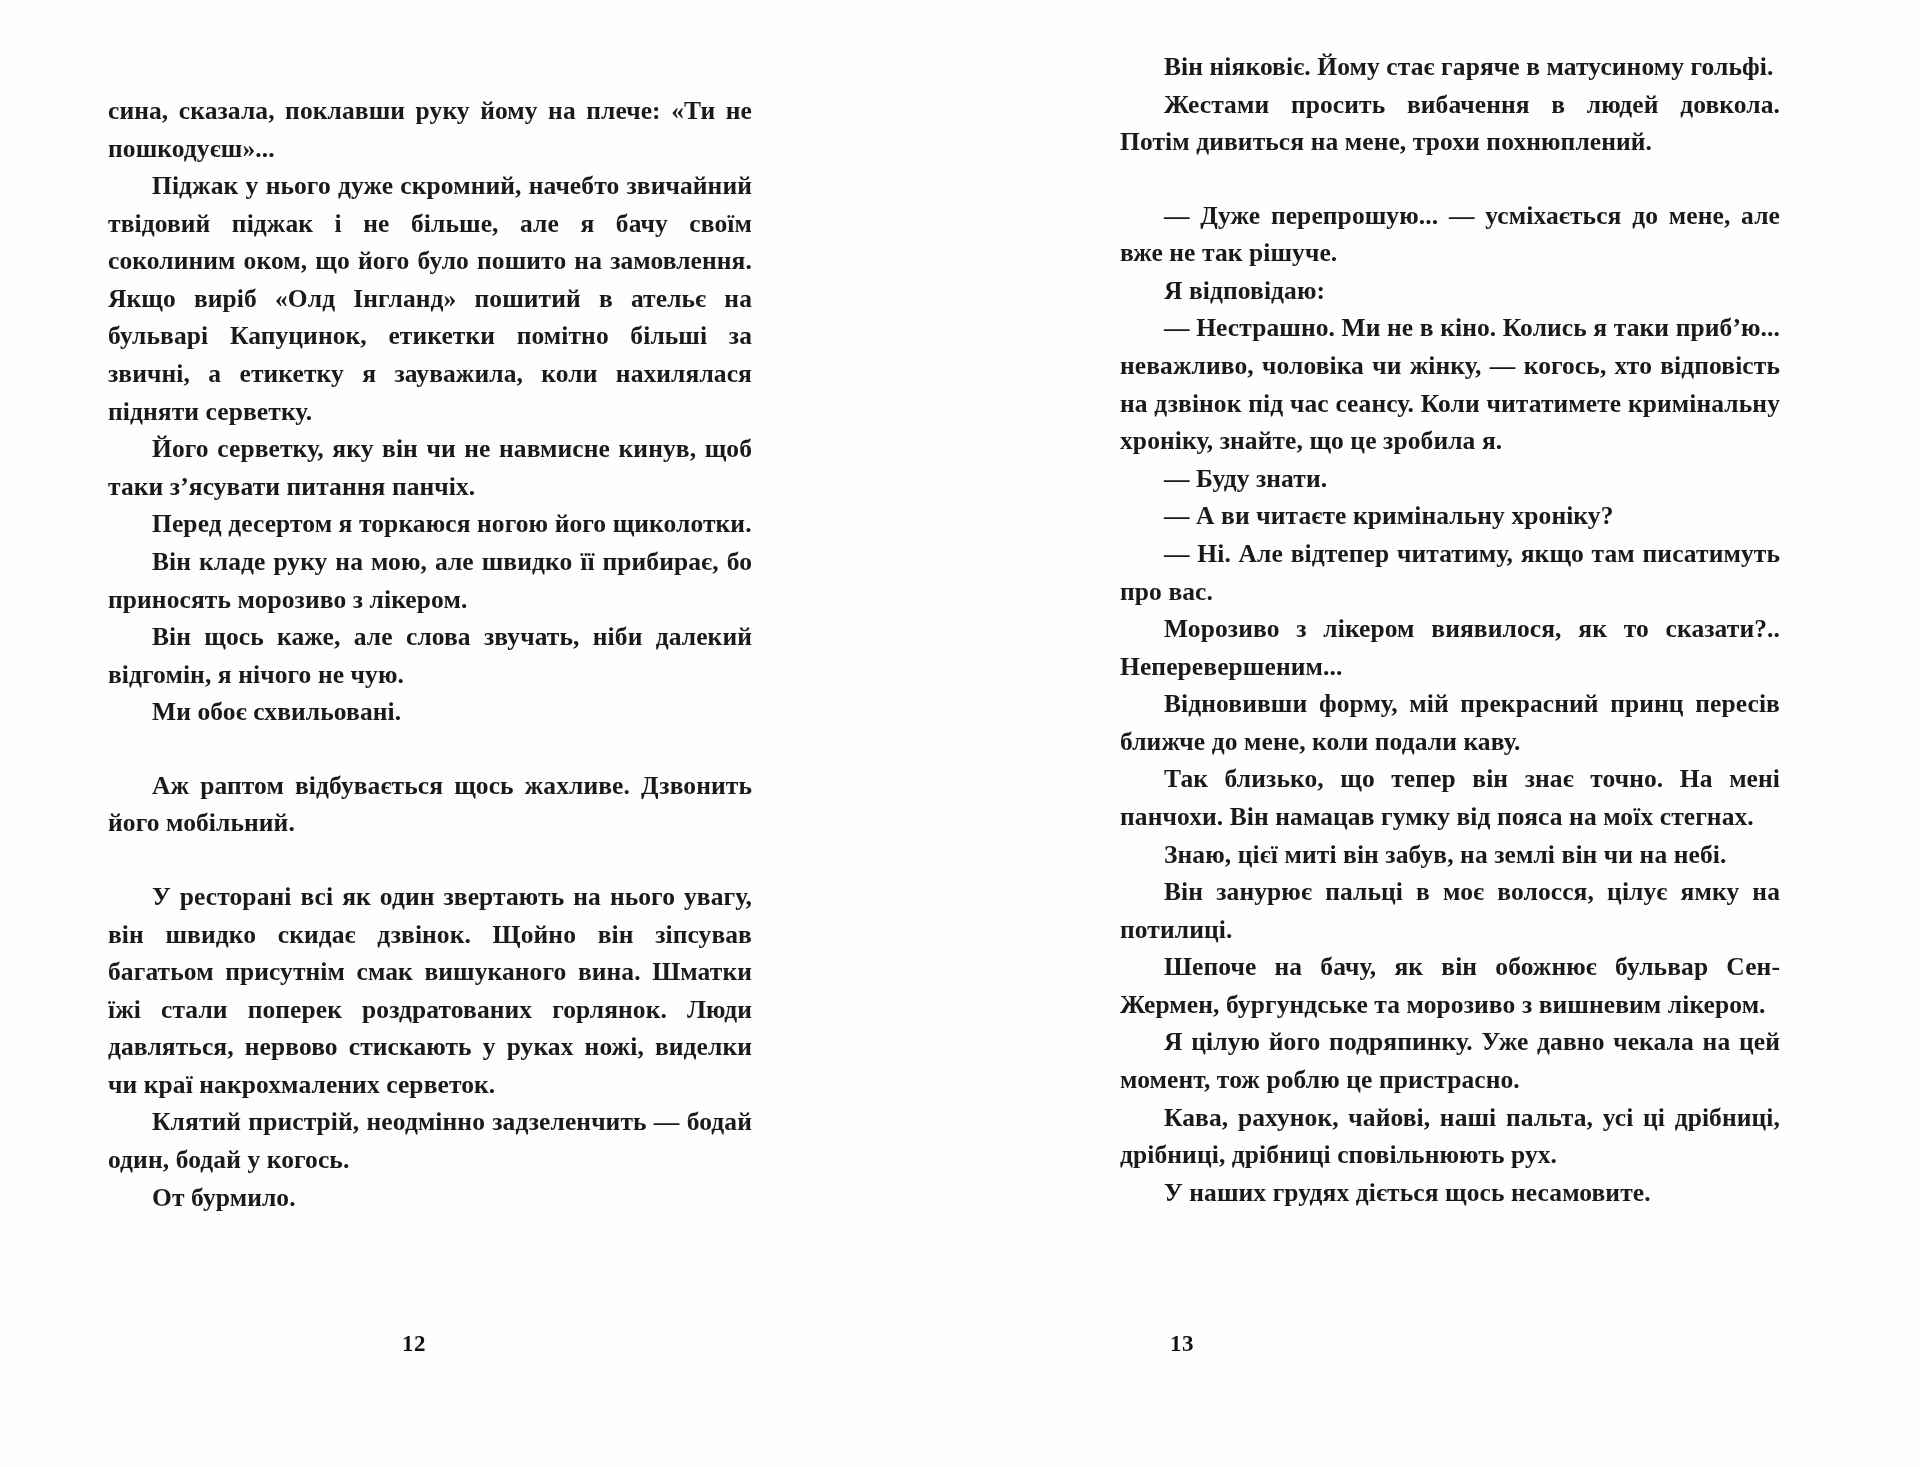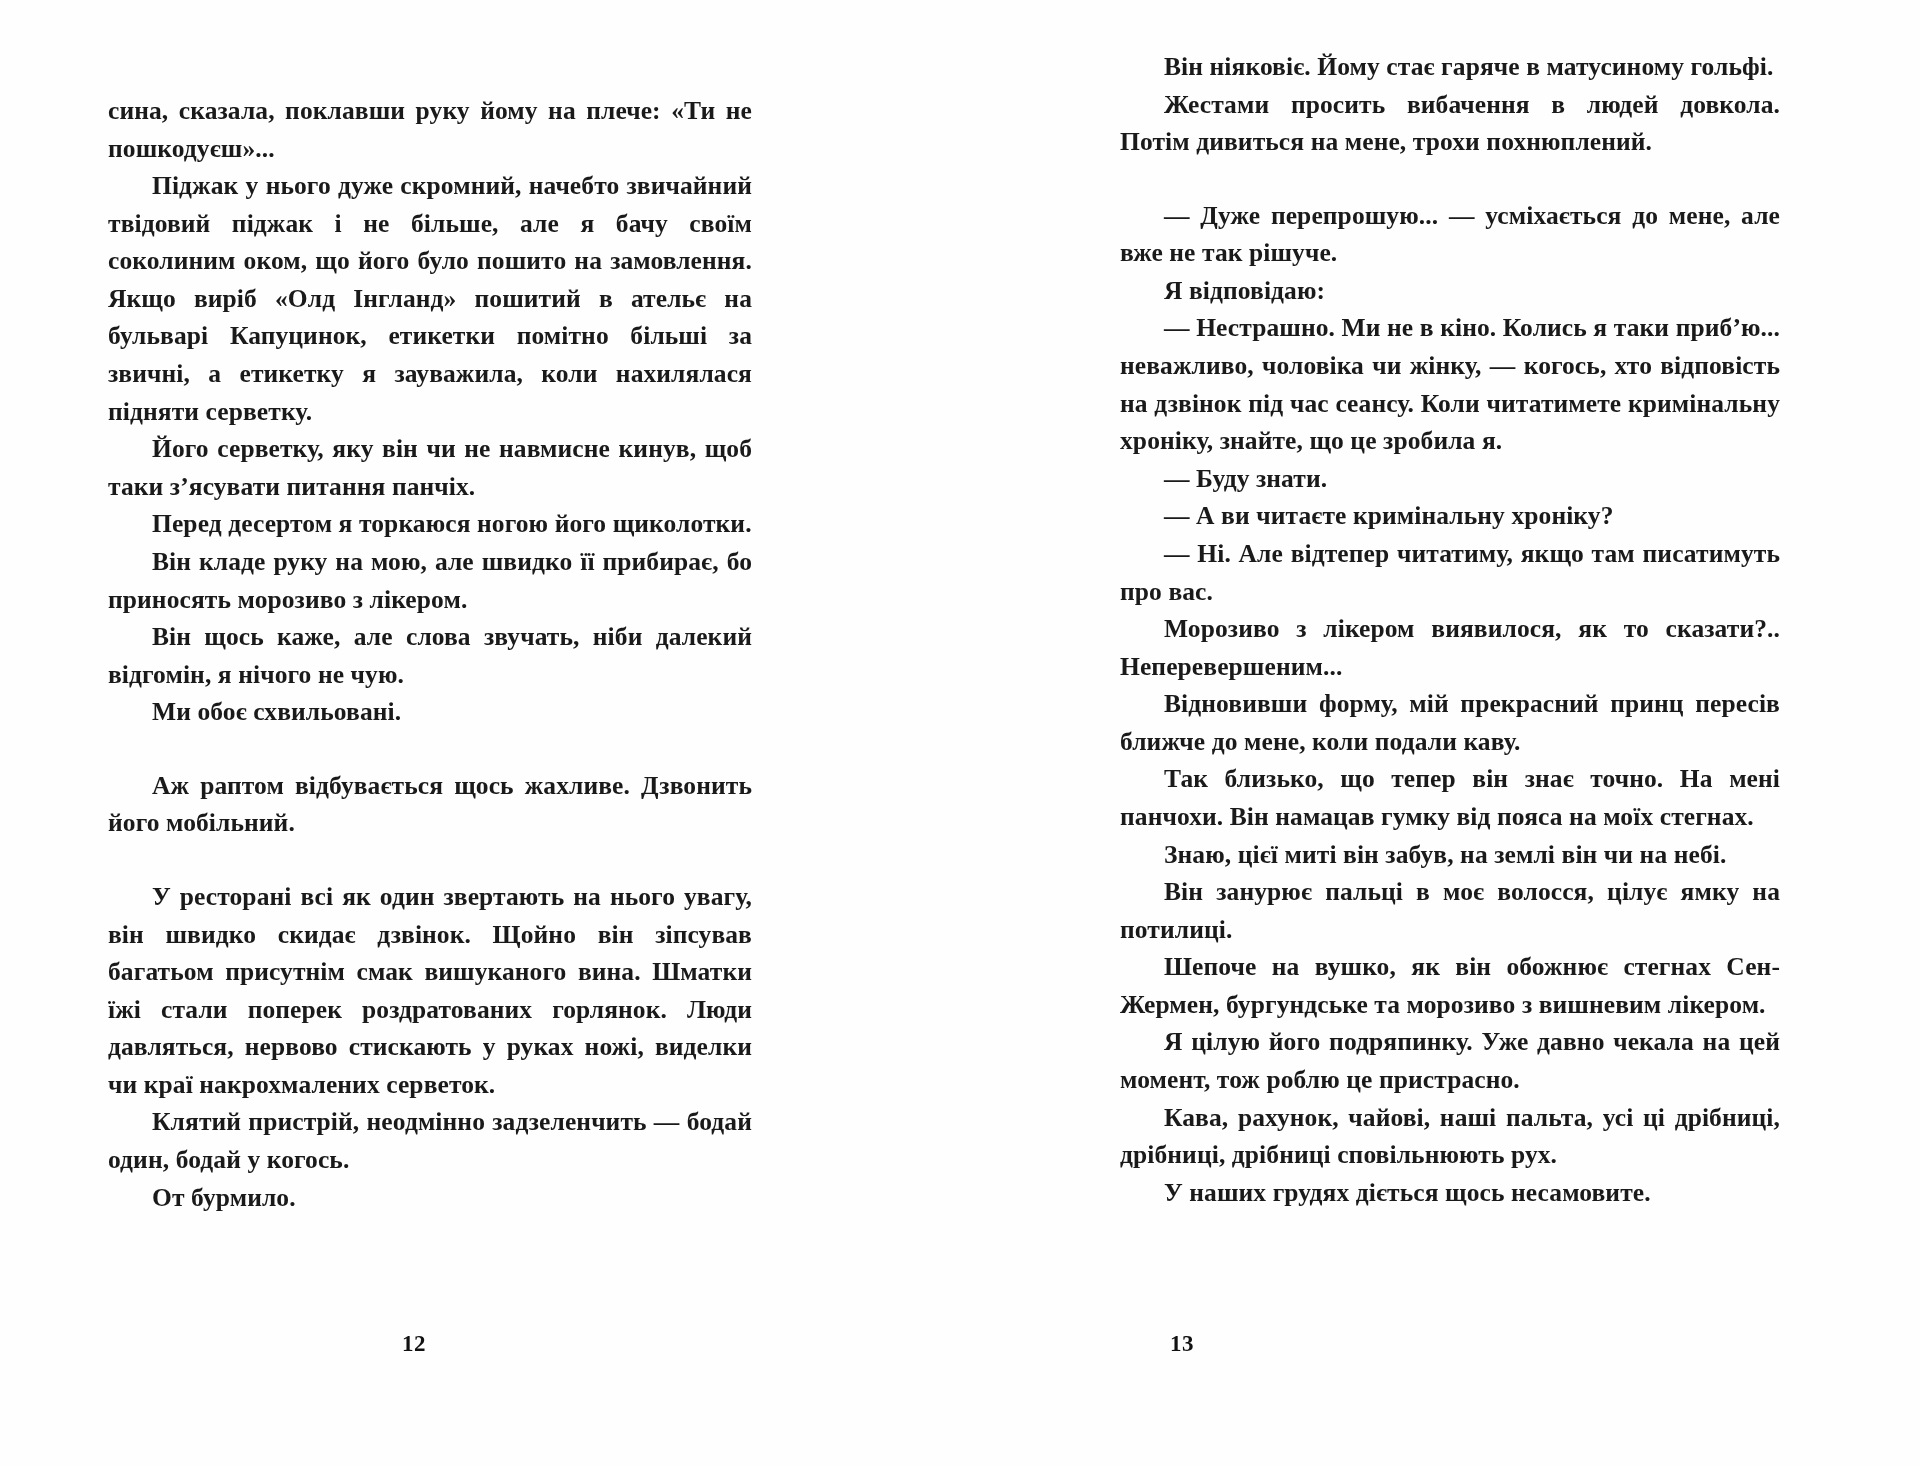--- a/index.html
+++ b/index.html
@@ -98,21 +98,21 @@
       <p class="last-line-left">Я відповідаю:</p>
       <p class="last-line-left">— Нестрашно. Ми не в кіно. Колись я таки приб’ю... неважливо, чоловіка чи жінку, — когось, хто відповість на дзвінок під час сеансу. Коли читатимете кримінальну хроніку, знайте, що це зробила я.</p>
       <p class="last-line-left">— Буду знати.</p>
       <p class="last-line-left">— А ви читаєте кримінальну хроніку?</p>
       <p class="last-line-left">— Ні. Але відтепер читатиму, якщо там писатимуть про вас.</p>
       <p class="last-line-left">Морозиво з лікером виявилося, як то сказати?.. Неперевершеним...</p>
       <p class="last-line-left">Відновивши форму, мій прекрасний принц пересів ближче до мене, коли подали каву.</p>
       <p class="last-line-left">Так близько, що тепер він знає точно. На мені панчохи. Він намацав гумку від пояса на моїх стегнах.</p>
       <p class="last-line-left">Знаю, цієї миті він забув, на землі він чи на небі.</p>
       <p class="last-line-left">Він занурює пальці в моє волосся, цілує ямку на потилиці.</p>
-      <p class="last-line-left">Шепоче на вушко, як він обожнює стегнах Сен-Жермен, бургундське та морозиво з вишневим лікером.</p>
+      <p class="last-line-left">Шепоче на бачу, як він обожнює бульвар Сен-Жермен, бургундське та морозиво з вишневим лікером.</p>
       <p class="last-line-left">Я цілую його подряпинку. Уже давно чекала на цей момент, тож роблю це пристрасно.</p>
       <p class="last-line-left">Кава, рахунок, чайові, наші пальта, усі ці дрібниці, дрібниці, дрібниці сповільнюють рух.</p>
       <p class="last-line-left">У наших грудях діється щось несамовите.</p>
     </div>
     <div class="folio folio-right">
       <span class="folio-right-inner">13</span>
     </div>
   </div>
 
 </div>

